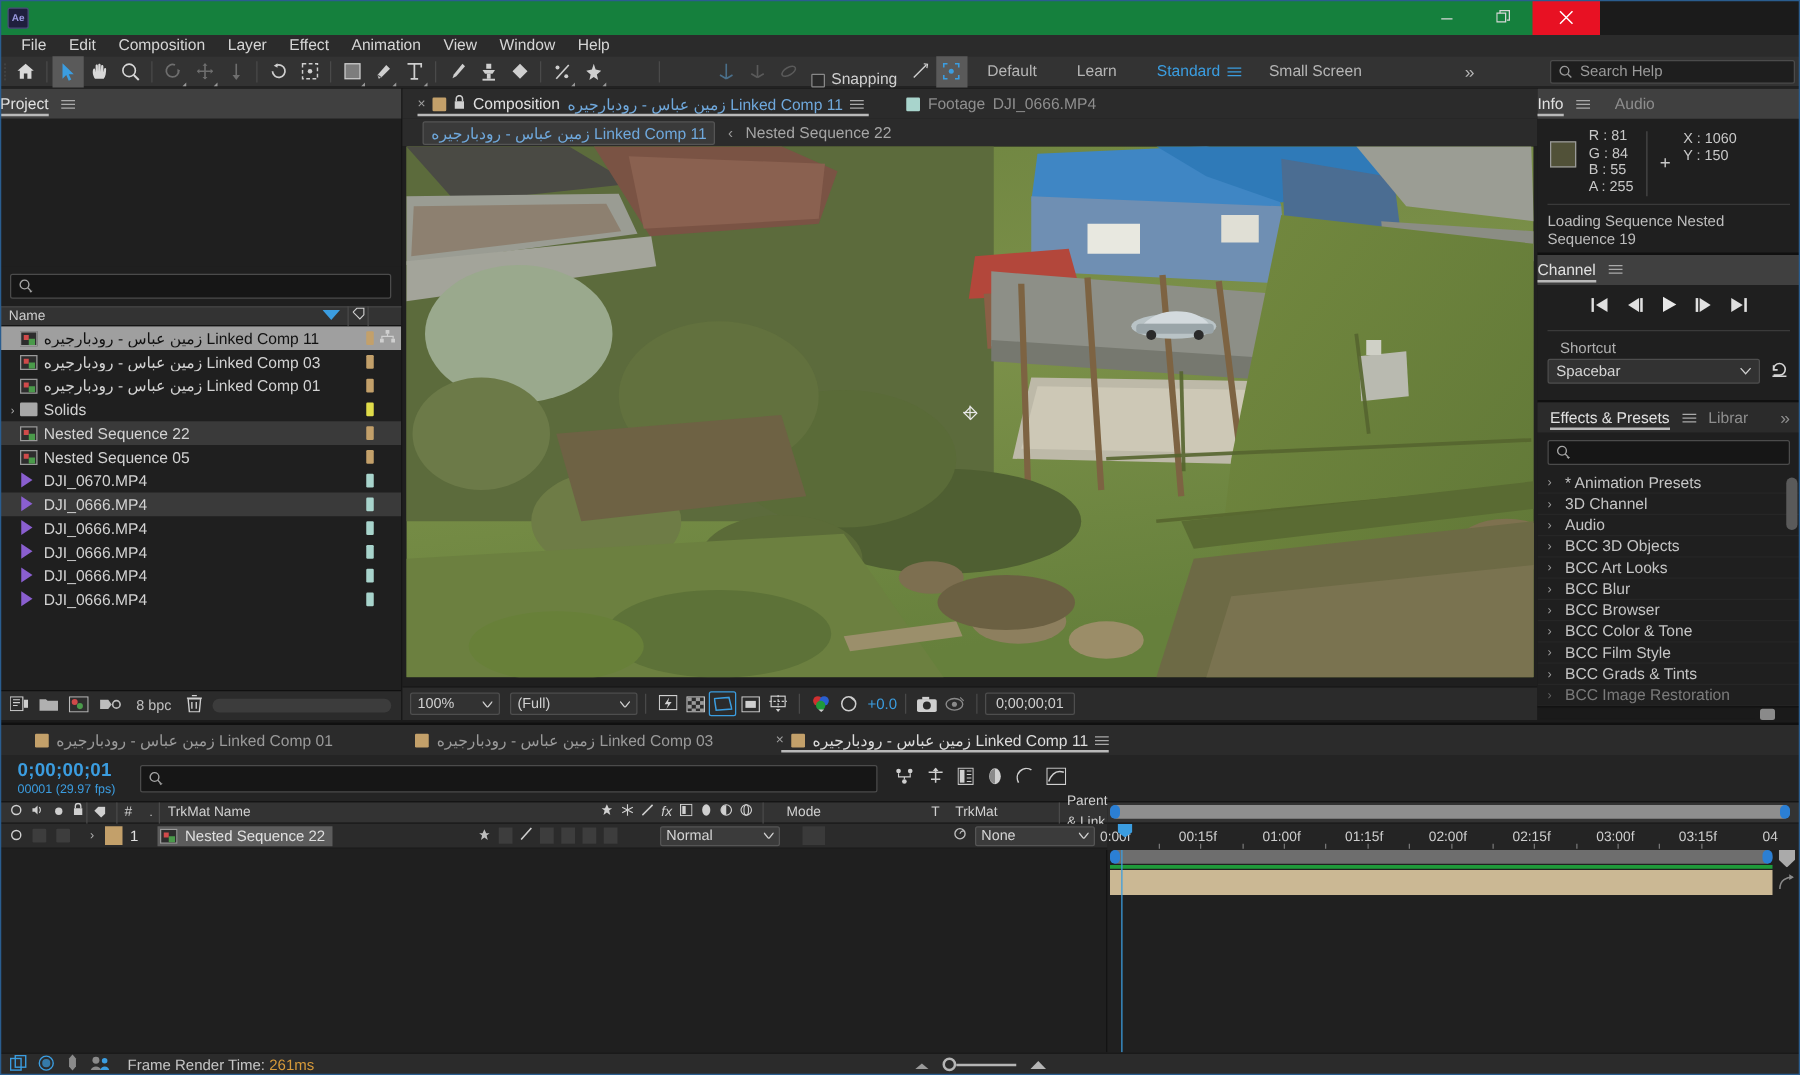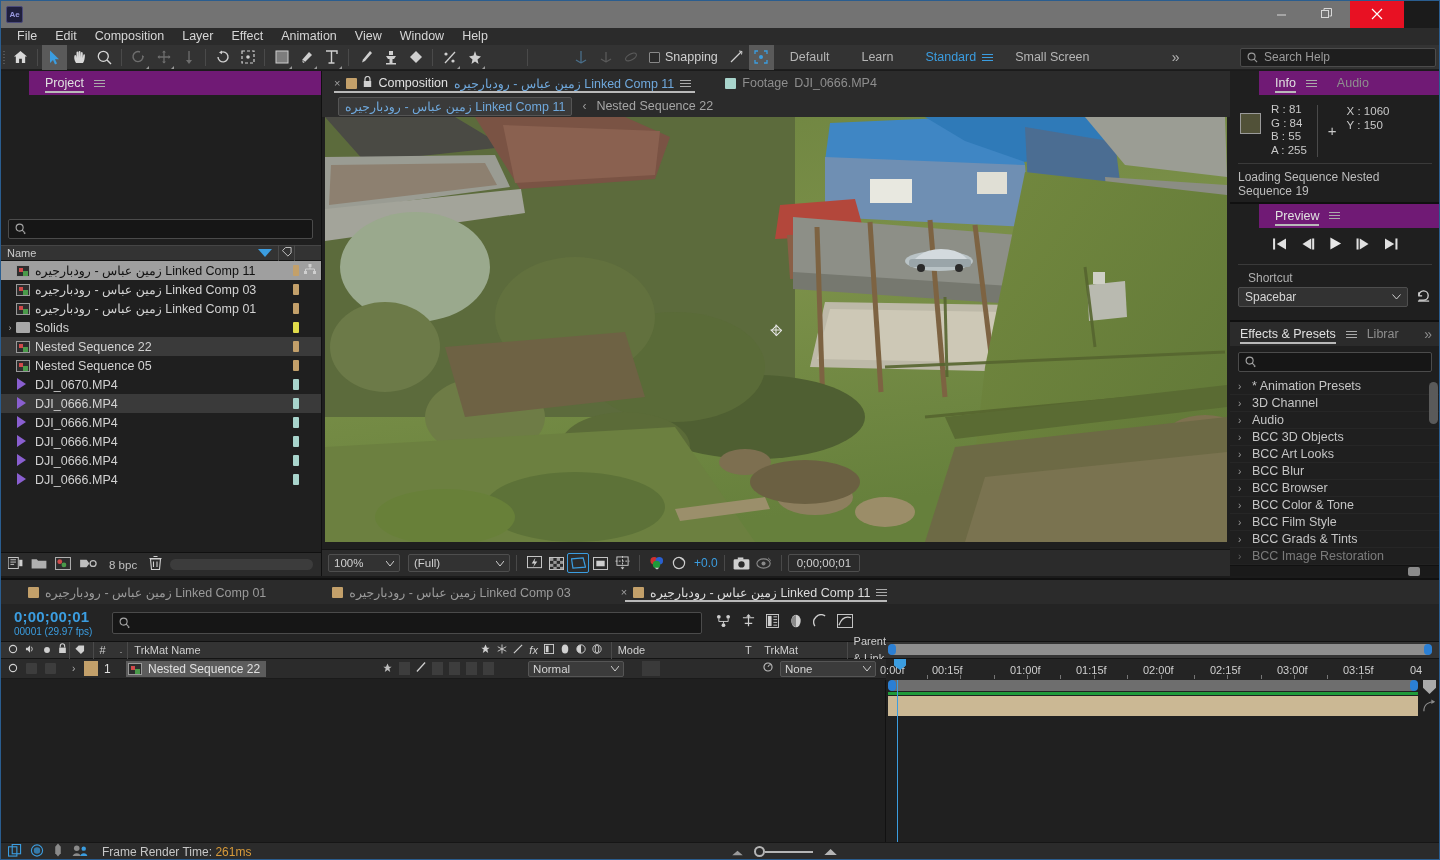--- a/index.html
+++ b/index.html
@@ -9,22 +9,22 @@
     font-family: "Liberation Sans", sans-serif;
     font-size: 12px;
     color: #c8c8c8;
     overflow: hidden;
     user-select: none;
   }
   #app { position: relative; width: 1440px; height: 860px; }
 
   
   .titlebar {
-    position: absolute; top: 0; left: 0; width: 1404px; height: 28px;
-    background: #737373; display: flex; align-items: center;
+    position: absolute; top: 0; left: 0; width: 1280px; height: 28px;
+    background: #15803d; display: flex; align-items: center;
   }
   .ae-logo {
     width: 17px; height: 17px; margin-left: 6px; margin-right: 7px;
     background: #1f1f3d; border: 1px solid #4a4a7a; border-radius: 2px;
     color: #9a9ae0; font-size: 8px; font-weight: bold;
     display: flex; align-items: center; justify-content: center;
     font-family: "Liberation Sans", sans-serif;
   }
   .title-text { font-size: 12.5px; color: #d2d2d2; white-space: nowrap; }
   .win-controls { margin-left: auto; display: flex; height: 28px; }
@@ -57,38 +57,38 @@
   .tool {
     width: 25px; height: 25px; display: flex; align-items: center; justify-content: center;
     position: relative;
   }
   .tool.active { background: #5a5a5a; }
   .tool svg { display: block; }
   .tool .corner { position: absolute; right: 2px; bottom: 1px; width: 0; height: 0;
     border-left: 3px solid transparent; border-bottom: 3px solid #999; }
   .tool-sep { width: 1px; height: 17px; background: #4a4a4a; margin: 0 4px; }
   .snapping-box {
-    display: flex; align-items: center; gap: 5px; padding: 0 6px; height: 25px;
+    display: flex; align-items: flex-end; gap: 5px; padding: 0 6px; height: 25px;
   }
   .snap-check {
     width: 11px; height: 11px; border: 1px solid #888; background: #2a2a2a; border-radius: 1px;
   }
   .wsp { padding: 0 16px; font-size: 12.5px; color: #b5b5b5; line-height: 25px; }
   .wsp.sel { color: #3b9de0; }
   .search-help {
     margin-left: auto; margin-right: 4px; width: 196px; height: 19px;
     background: #1e1e1e; border: 1px solid #4b4b4b; border-radius: 2px;
     display: flex; align-items: center; gap: 6px; padding: 0 6px;
   }
   .search-help span { color: #9a9a9a; font-size: 12px; }
 
   
   .panel-tabbar {
-    height: 24px; background: #701a75; display: flex; align-items: center;
-    padding-left: 16px; gap: 10px; margin-left: 29px;
+    height: 24px; background: #404040; display: flex; align-items: center;
+    padding-left: 0; gap: 10px;
   }
   .ptab { font-size: 12.5px; color: #8e8e8e; height: 24px; line-height: 24px; position: relative; }
   .ptab.active { color: #e0e0e0; }
   .ptab.active::after {
     content:''; position: absolute; left: 0; right: 0; bottom: 2px; height: 2px; background: #b9b9b9;
   }
   .hamburger { display: inline-flex; flex-direction: column; gap: 2px; justify-content:center; }
   .hamburger i { display: block; width: 11px; height: 1px; background: #aaa; }
 
   
@@ -942,21 +942,21 @@
         <div class="xy">
           <div><span>X :</span> <span>1060</span></div>
           <div><span>Y :</span> <span>150</span></div>
         </div>
       </div>
       <div class="info-status">Loading Sequence Nested Sequence 19</div>
     </div>
 
     <div class="preview-panel">
       <div class="panel-tabbar">
-        <span class="ptab active">Preview</span>
+        <span class="ptab active">Channel</span>
         <span class="hamburger">
             <i></i>
             <i></i>
             <i></i>
           </span>
       </div>
       <div class="transport">
         <span>
             <svg width="14" height="12" viewBox="0 0 15 13">
               <rect x="0" y="0.5" width="2.2" height="12" fill="#e0e0e0"></rect>
@@ -1203,21 +1203,21 @@
               </svg></span>
           <span><svg width="10" height="10" viewBox="0 0 11 11">
                 <circle cx="5.5" cy="5.5" r="4.6" fill="none" stroke="#d0d0d0"></circle>
                 <path d="M5.5 1 A4.5 4.5 0 0 0 5.5 10 Z" fill="#d0d0d0"></path>
               </svg></span>
           <span><svg width="10" height="10" viewBox="0 0 11 11">
                 <circle cx="5.5" cy="5.5" r="4.6" fill="none" stroke="#d0d0d0"></circle>
                 <ellipse cx="5.5" cy="5.5" rx="2" ry="4.6" fill="none" stroke="#d0d0d0"></ellipse>
               </svg></span>
         </span>
-        <span class="seg" style="width:140px;border-left:1px solid #4a4a4a;padding-left:6px">Mode</span>
+        <span class="seg" style="width:140px;border-left:1px solid #4a4a4a;padding-left:18px">Mode</span>
         <span class="seg" style="width:20px">T</span>
         <span class="seg" style="width:86px">TrkMat</span>
         <span class="seg" style="border-left:1px solid #4a4a4a;padding-left:6px;flex:1">Parent &amp; Link</span>
       </div>
       <div style="flex:1;background:#333;border-bottom:1px solid #141414;position:relative">
         <div style="position:absolute;left:2px;right:8px;top:2px;height:11px;background:#8e8e8e;border-radius:6px"></div>
         <div style="position:absolute;left:2px;top:2px;width:8px;height:11px;background:#2b7fd4;border-radius:6px"></div>
         <div style="position:absolute;right:8px;top:2px;width:8px;height:11px;background:#2b7fd4;border-radius:6px"></div>
       </div>
     </div>
@@ -1270,21 +1270,21 @@
         <span class="mini-sel" style="width:96px;margin-right:10px">
           <span>None</span>
           <svg width="8" height="5" viewBox="0 0 8 5">
               <path d="M0 0 L4 5 L8 0" fill="none" stroke="#cfcfcf"></path>
             </svg>
         </span>
       </div>
       <div style="flex:1;position:relative;background:#242424">
         <div style="position:absolute;left:0;top:0;right:0;height:21px;display:flex;align-items:center;font-size:11px;color:#cfcfcf">
           <span style="position:absolute;left:-6px">0:00f</span>
-          <span style="position:absolute;left:46px">00:15f</span>
+          <span style="position:absolute;left:57px">00:15f</span>
           <span style="position:absolute;left:124px">01:00f</span>
           <span style="position:absolute;left:190px">01:15f</span>
           <span style="position:absolute;left:257px">02:00f</span>
           <span style="position:absolute;left:324px">02:15f</span>
           <span style="position:absolute;left:391px">03:00f</span>
           <span style="position:absolute;left:457px">03:15f</span>
           <span style="position:absolute;left:524px">04</span>
         </div>
         <div style="position:absolute;bottom:0;left:0;right:0;height:5px">
           <span style="position:absolute;left:41px;top:0;width:1px;height:4px;background:#777"></span>

